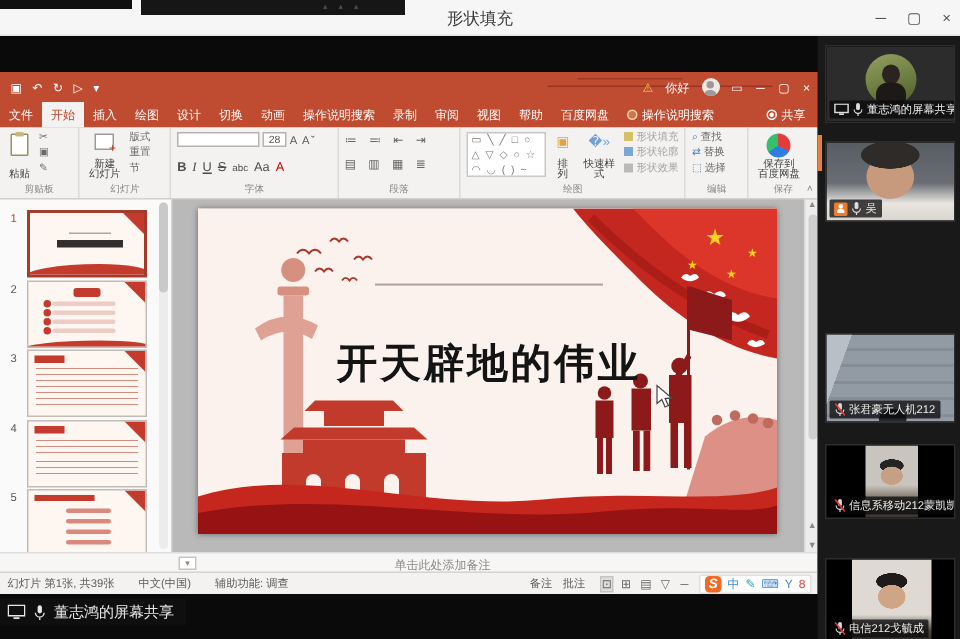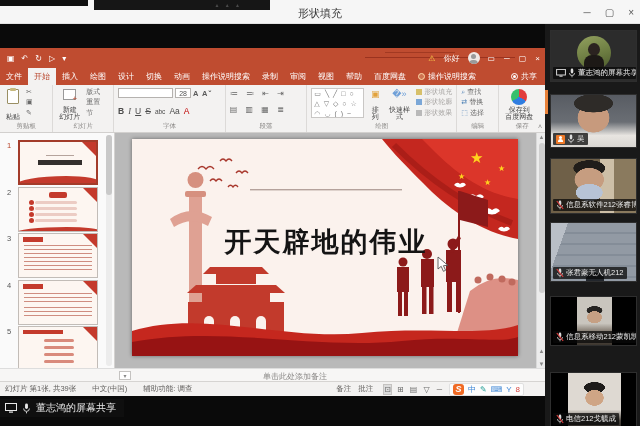--- a/index.html
+++ b/index.html
@@ -51,21 +51,21 @@
   .rbig .cap { line-height:1.1; text-align:center; }
   .pasteic { width:12px; height:15px; background:#fff; border:1px solid #9a8f63; border-radius:1px; position:relative; }
   .pasteic::before { content:""; position:absolute; left:2px; top:-2px; width:6px; height:3px; background:#c7b97e; border-radius:1px; }
   .minicol { display:flex; flex-direction:column; justify-content:flex-start; gap:2px; font-size:7px; color:#6a6a6a; }
   .minicol .mi { line-height:1.2; white-space:nowrap; }
   .nsic { width:13px; height:11px; background:#fff; border:1px solid #999; position:relative; }
   .nsic::after { content:"+"; position:absolute; right:-2px; bottom:-4px; color:#b8442a; font-size:8px; }
   .fontrow1 { display:flex; gap:2px; align-items:center; }
   .fontbox { width:55px; height:10px; background:#fff; border:1px solid #b5b2af; }
   .sizebox { width:16px; height:10px; background:#fff; border:1px solid #b5b2af; font-size:7px; color:#555; text-align:center; line-height:10px; }
-  .fglyphs { font-size:7.5px; color:#5a5a5a; letter-spacing:1px;font-weight:bold; }
+  .fglyphs { font-size:7.5px; color:#5a5a5a; letter-spacing:1px; }
   .fontrow2 { display:flex; gap:4px; align-items:baseline; margin-top:4px; font-size:8.5px; color:#4c4c4c; }
   .fontrow2 .bB { font-weight:bold; }
   .fontrow2 .bI { font-style:italic; font-family:"Liberation Serif","DejaVu Serif",serif; }
   .fontrow2 .bU { text-decoration:underline; }
   .fontrow2 .bS { text-decoration:line-through; }
   .fontrow2 .bA1 { color:#c00000; }
   .pararow { font-size:8px; color:#666; letter-spacing:3px; line-height:1.5; white-space:nowrap; }
   .shapesbox { width:66px; height:30px; background:#fff; border:1px solid #c9c7c5; font-size:7px; color:#777; line-height:1.45; padding:0 2px; letter-spacing:1px; overflow:hidden; }
   .grayed { color:#a8a6a4; }
   .sq { display:inline-block; width:6px; height:6px; margin-right:2px; vertical-align:-1px; }
@@ -99,21 +99,21 @@
   .vscroll { position:absolute; right:0; top:0; bottom:0; width:9px; background:#ececec; border-left:1px solid #d9d9d9; }
   .vscroll .ar { position:absolute; left:0; width:9px; font-size:6px; color:#888; text-align:center; }
   .vscroll .thumbv { position:absolute; left:1.5px; top:10px; width:6px; height:150px; background:#cfcfcf; border-radius:3px; }
 
   
   .notes { height:13px; background:#f7f6f5; border-top:1px solid #ddd; position:relative; }
   .notes span { position:absolute; left:263px; top:2px; font-size:8px; color:#8a8886; }
   .notes .nb { position:absolute; left:119px; top:2px; width:12px; height:9px; border:1px solid #c5c3c1; background:#fff; font-size:6px; color:#888; text-align:center; line-height:8px; }
   .statusbar { height:15px; background:#f3f2f1; border-top:1px solid #d6d4d2; position:relative; display:flex; align-items:center; font-size:7.5px; color:#5f5d5b; }
   .statusbar .lft { display:flex; gap:16px; padding-left:5px; }
-  .statusbar .rgt { position:absolute; right:21px; display:flex; align-items:center; gap:7px; }
+  .statusbar .rgt { position:absolute; right:4px; display:flex; align-items:center; gap:7px; }
   .viewics span { margin-left:4px; font-size:8px; color:#6a6a6a; }
   .viewics span:first-child { background:#dcdcdc; outline:1px solid #c4c2c0; }
   .sogou { display:flex; align-items:center; gap:4px; background:#fdfdfd; border:1px solid #e0e0e0; border-radius:2px; padding:0 3px; height:13px; }
   .slogo { width:11px; height:11px; border-radius:3px; background:#f06a24; color:#fff; font-weight:bold; font-size:9px; line-height:11px; text-align:center; font-style:italic; }
   .sogou .si { font-size:8px; }
   .si.c1{color:#3f87d6}.si.c2{color:#2aa198}.si.c3{color:#3f87d6}.si.c4{color:#3f87d6}.si.c5{color:#d6453f}
 
   
   .banner { position:absolute; left:0; top:375px; height:18px; display:flex; align-items:center; gap:5px; background:rgba(16,16,16,.92); padding:0 8px 0 5px; color:#e8e8e8; font-size:10px; }
 
@@ -552,32 +552,20 @@
         <span class="badge"></span>
         <svg width="8" height="10" viewBox="0 0 10 12">
           <rect x="3.4" y="0.5" width="3.2" height="6" rx="1.6" fill="#ddd"></rect>
           <path d="M1.8,6 a3.2,3.2 0 0 0 6.4,0" fill="none" stroke="#ddd" stroke-width="1"></path>
           <line x1="5" y1="9.6" x2="5" y2="11.4" stroke="#ddd" stroke-width="1"></line>
         </svg>
         <span>吴</span>
       </div>
     </div>
 
-    <div class="tile" style="top:134px;height:56px">
-      <div class="vid v3"></div>
-      <div class="tag">
-        <svg width="8" height="10" viewBox="0 0 10 12">
-          <rect x="3.4" y="0.5" width="3.2" height="6" rx="1.6" fill="#d8d8d8"></rect>
-          <path d="M1.8,6 a3.2,3.2 0 0 0 6.4,0" fill="none" stroke="#d8d8d8" stroke-width="1"></path>
-          <line x1="5" y1="9.6" x2="5" y2="11.4" stroke="#d8d8d8" stroke-width="1"></line>
-          <line x1="1" y1="1" x2="9" y2="11" stroke="#e23b3b" stroke-width="1.4"></line>
-        </svg>
-        <span>信息系软件212张睿博</span>
-      </div>
-    </div>
 
     <div class="tile" style="top:198px;height:60px">
       <div class="vid v4"></div>
       <div class="tag">
         <svg width="8" height="10" viewBox="0 0 10 12">
           <rect x="3.4" y="0.5" width="3.2" height="6" rx="1.6" fill="#d8d8d8"></rect>
           <path d="M1.8,6 a3.2,3.2 0 0 0 6.4,0" fill="none" stroke="#d8d8d8" stroke-width="1"></path>
           <line x1="5" y1="9.6" x2="5" y2="11.4" stroke="#d8d8d8" stroke-width="1"></line>
           <line x1="1" y1="1" x2="9" y2="11" stroke="#e23b3b" stroke-width="1.4"></line>
         </svg>

